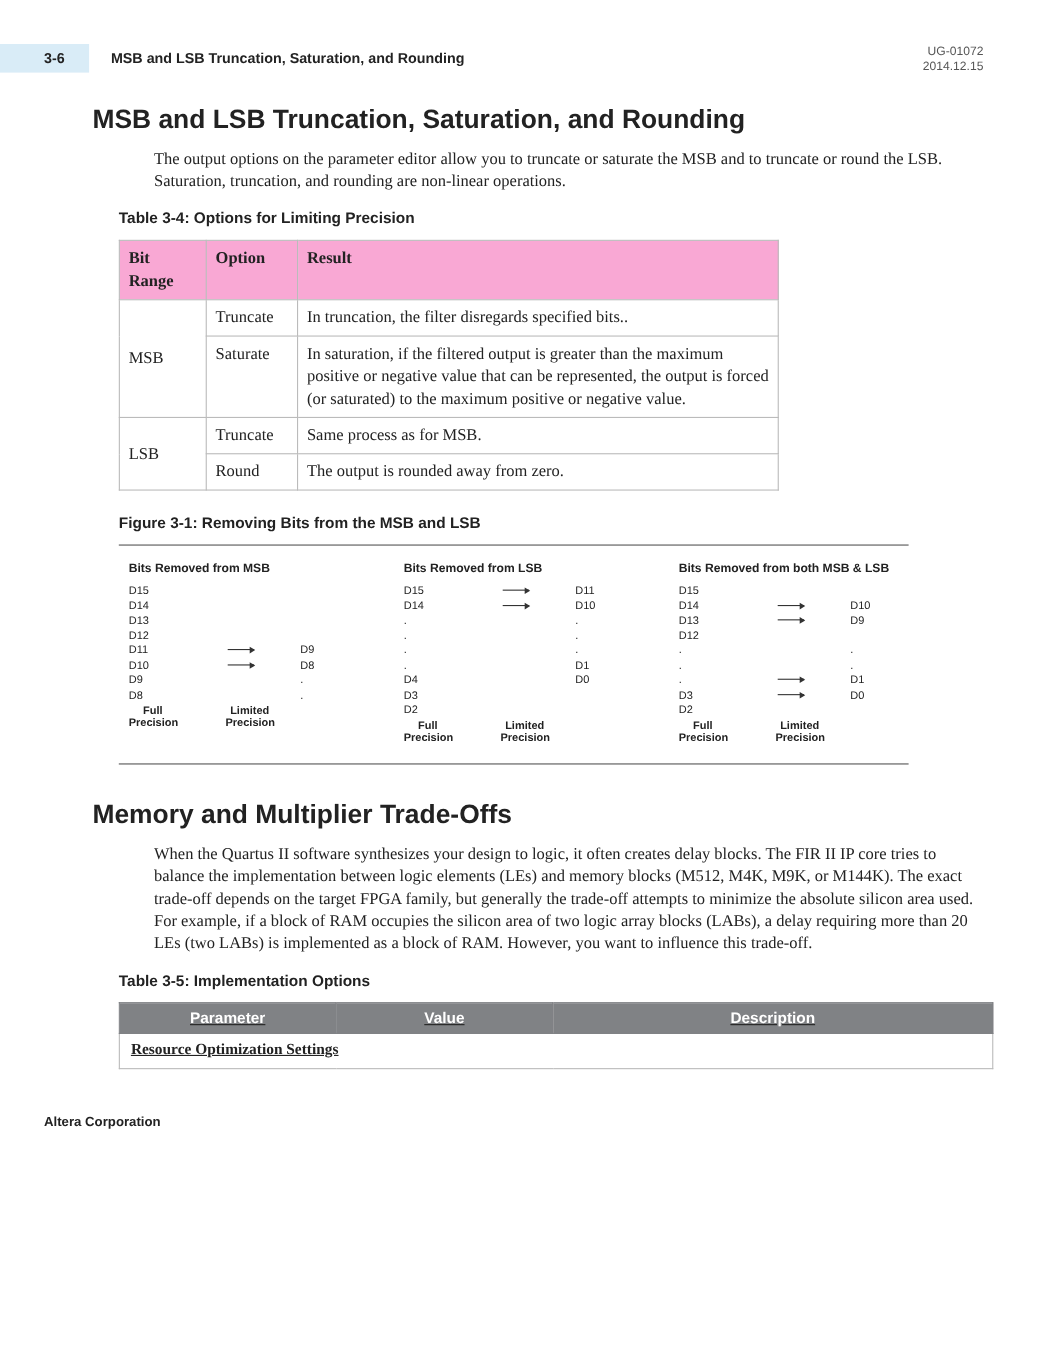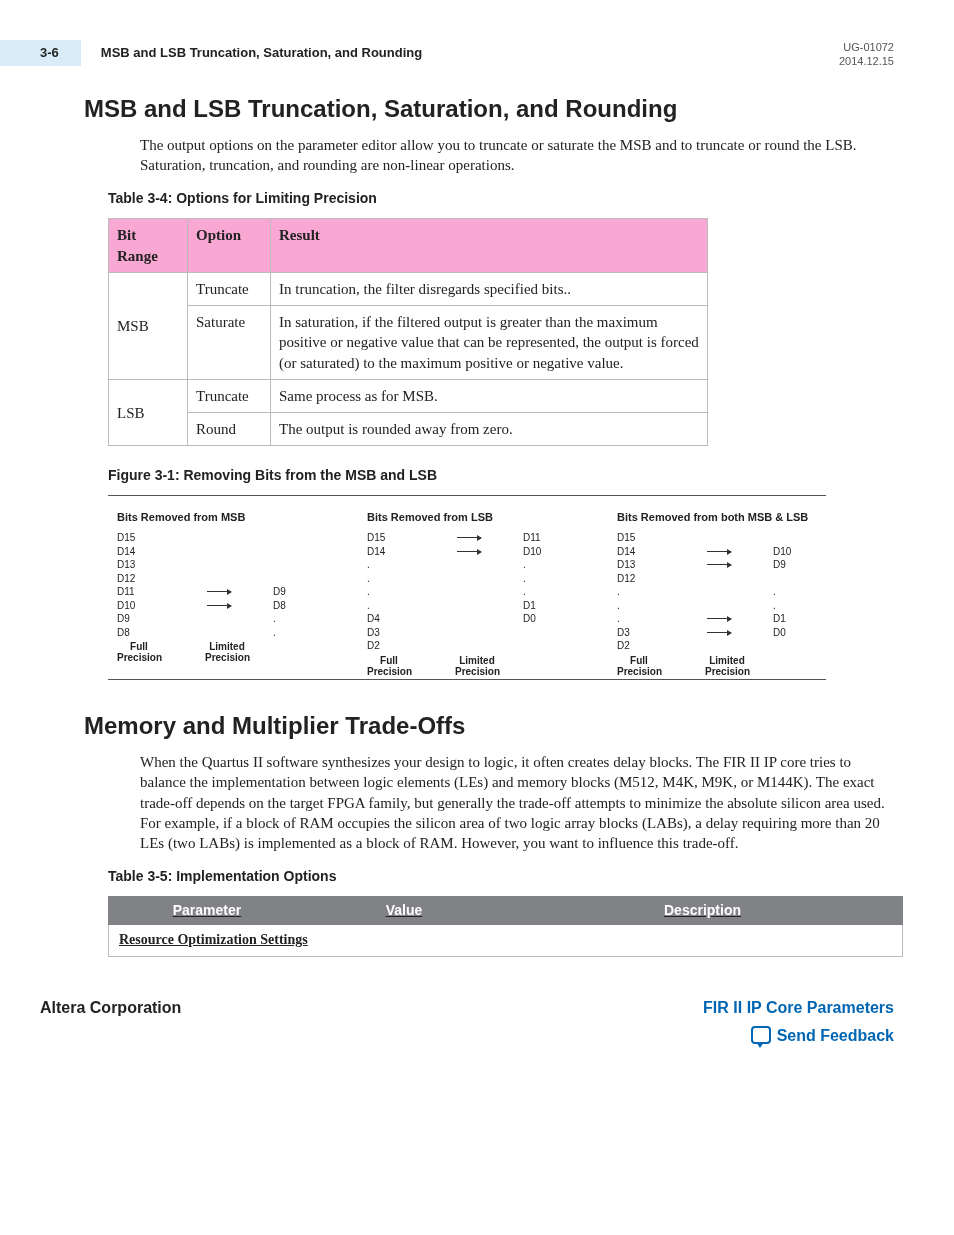--- a/index.html
+++ b/index.html
@@ -72,21 +72,21 @@
   }
   table.precision th {
     background: #f9a8d4;
     font-weight: 700;
   }
   table.precision .row-head { font-weight: 400; }
   .fig-area {
     border-top: 1px solid #555;
     border-bottom: 1px solid #555;
     margin: 6px 68px 30px 68px;
-    padding: 14px 0 2px 0;
+    padding: 14px 0 17px 0;
   }
   .fig-cols {
     display: flex;
     justify-content: center;
     gap: 50px;
     font-family: "Myriad Pro", "Segoe UI", Arial, sans-serif;
     font-size: 11px;
     font-weight: 700;
   }
   .fig-col { text-align: left; }
@@ -133,21 +133,21 @@
     font-weight: 700;
     font-size: 14px;
     font-family: "Minion Pro", "Times New Roman", Georgia, serif;
   }
   .ftr {
     display: flex;
     justify-content: space-between;
     align-items: flex-start;
     margin-top: 40px;
     font-family: "Myriad Pro", "Segoe UI", Arial, sans-serif;
-    font-size: 16px;
+    font-size: 12px;
   }
   .ftr-left { font-weight: 700; }
   .ftr-right { text-align: right; }
   .ftr-right a { color: #0066b3; text-decoration: none; display: block; margin-bottom: 6px; font-weight: 700; }
   .ftr-right .fb {
     display: inline-flex; align-items: center; gap: 6px; font-weight: 700; color: #0066b3;
   }
   .fb-icon {
     width: 16px; height: 14px; border: 2px solid #0066b3; border-radius: 4px; position: relative;
   }
@@ -385,20 +385,13 @@
     <th>Description</th>
   </tr>
   <tr class="section-row">
     <td colspan="3">Resource Optimization Settings</td>
   </tr>
 </tbody>
   </table>
 
 <div class="ftr">
   <div class="ftr-left">Altera Corporation</div>
-  <div class="ftr-right">
-    <a href="#">FIR II IP Core Parameters</a>
-    <span class="fb">
-      <span class="fb-icon"></span>
-      <span>Send Feedback</span>
-    </span>
-  </div>
 </div>
 
 </body></html>

